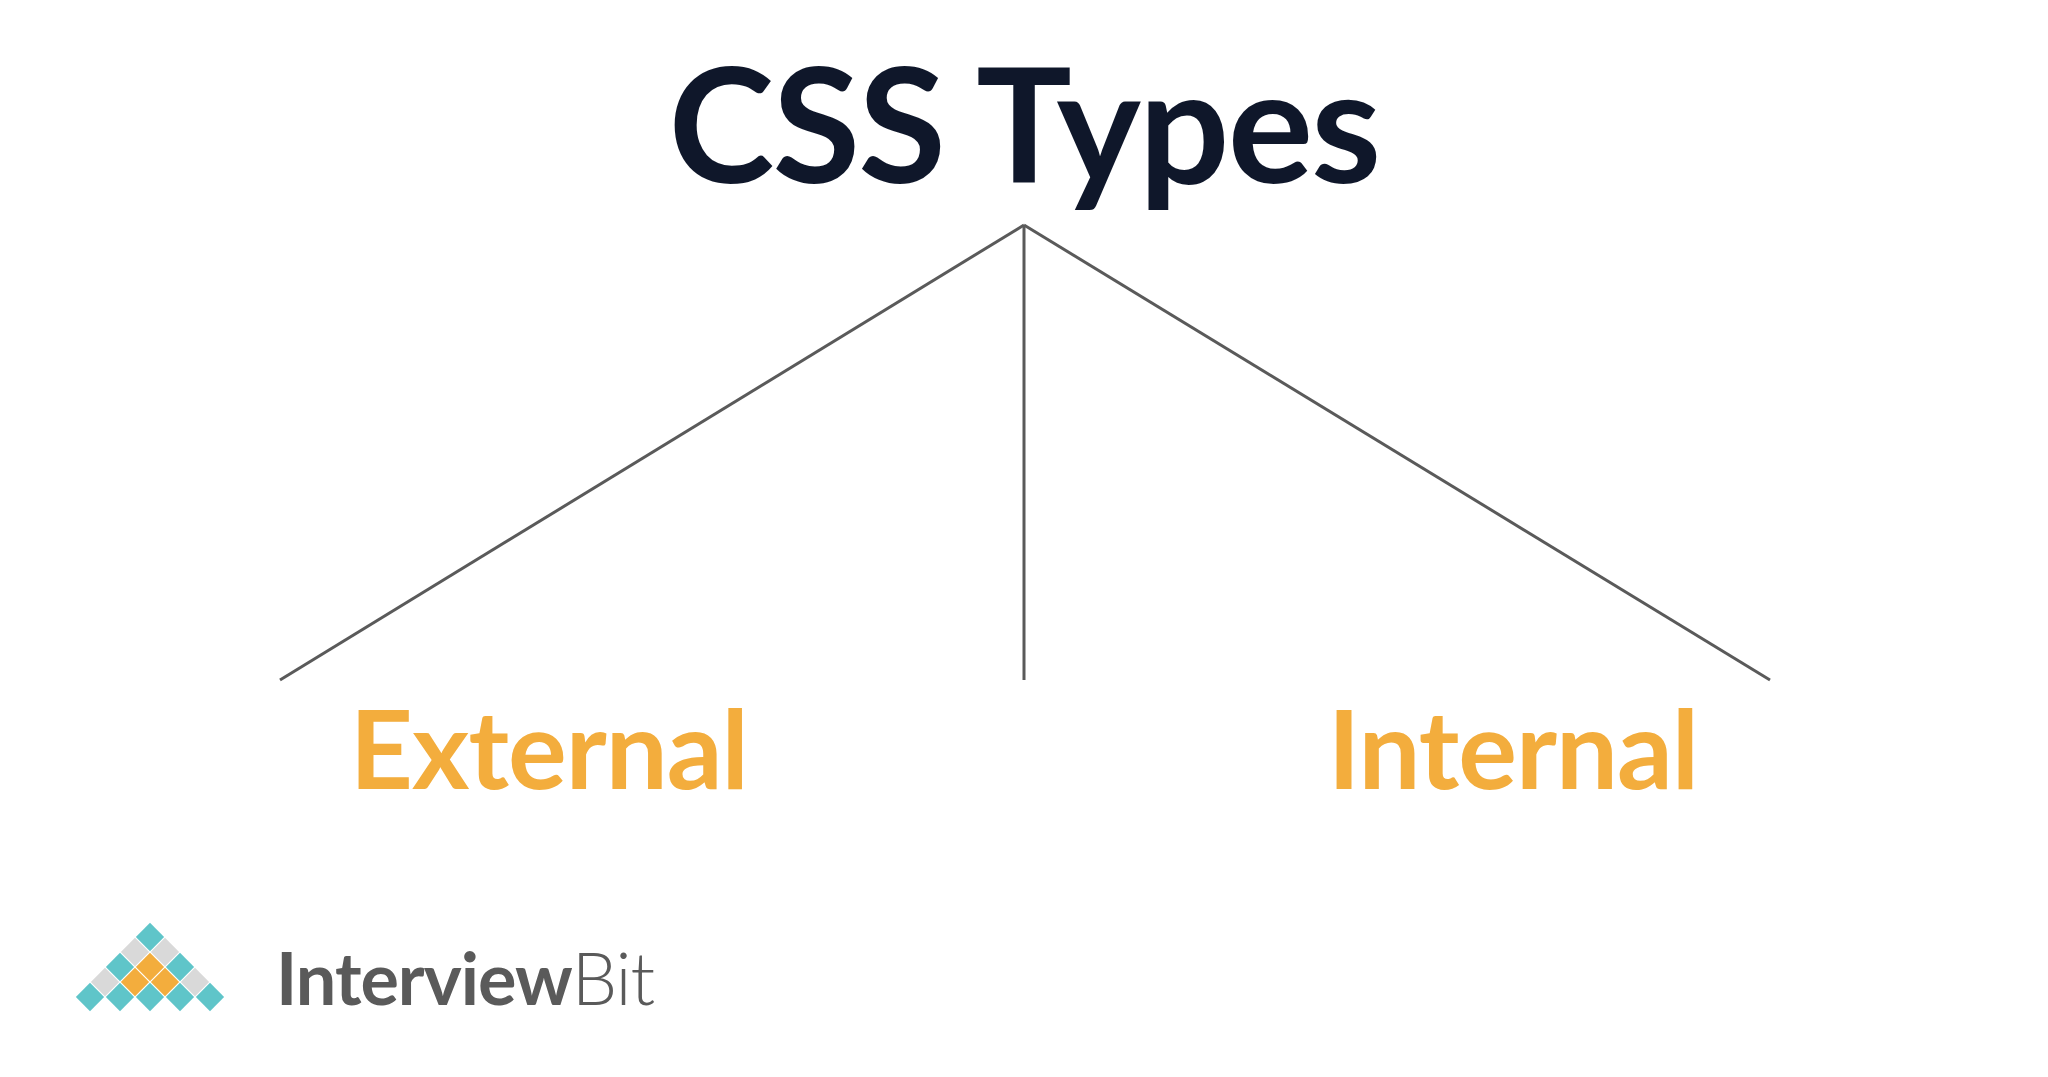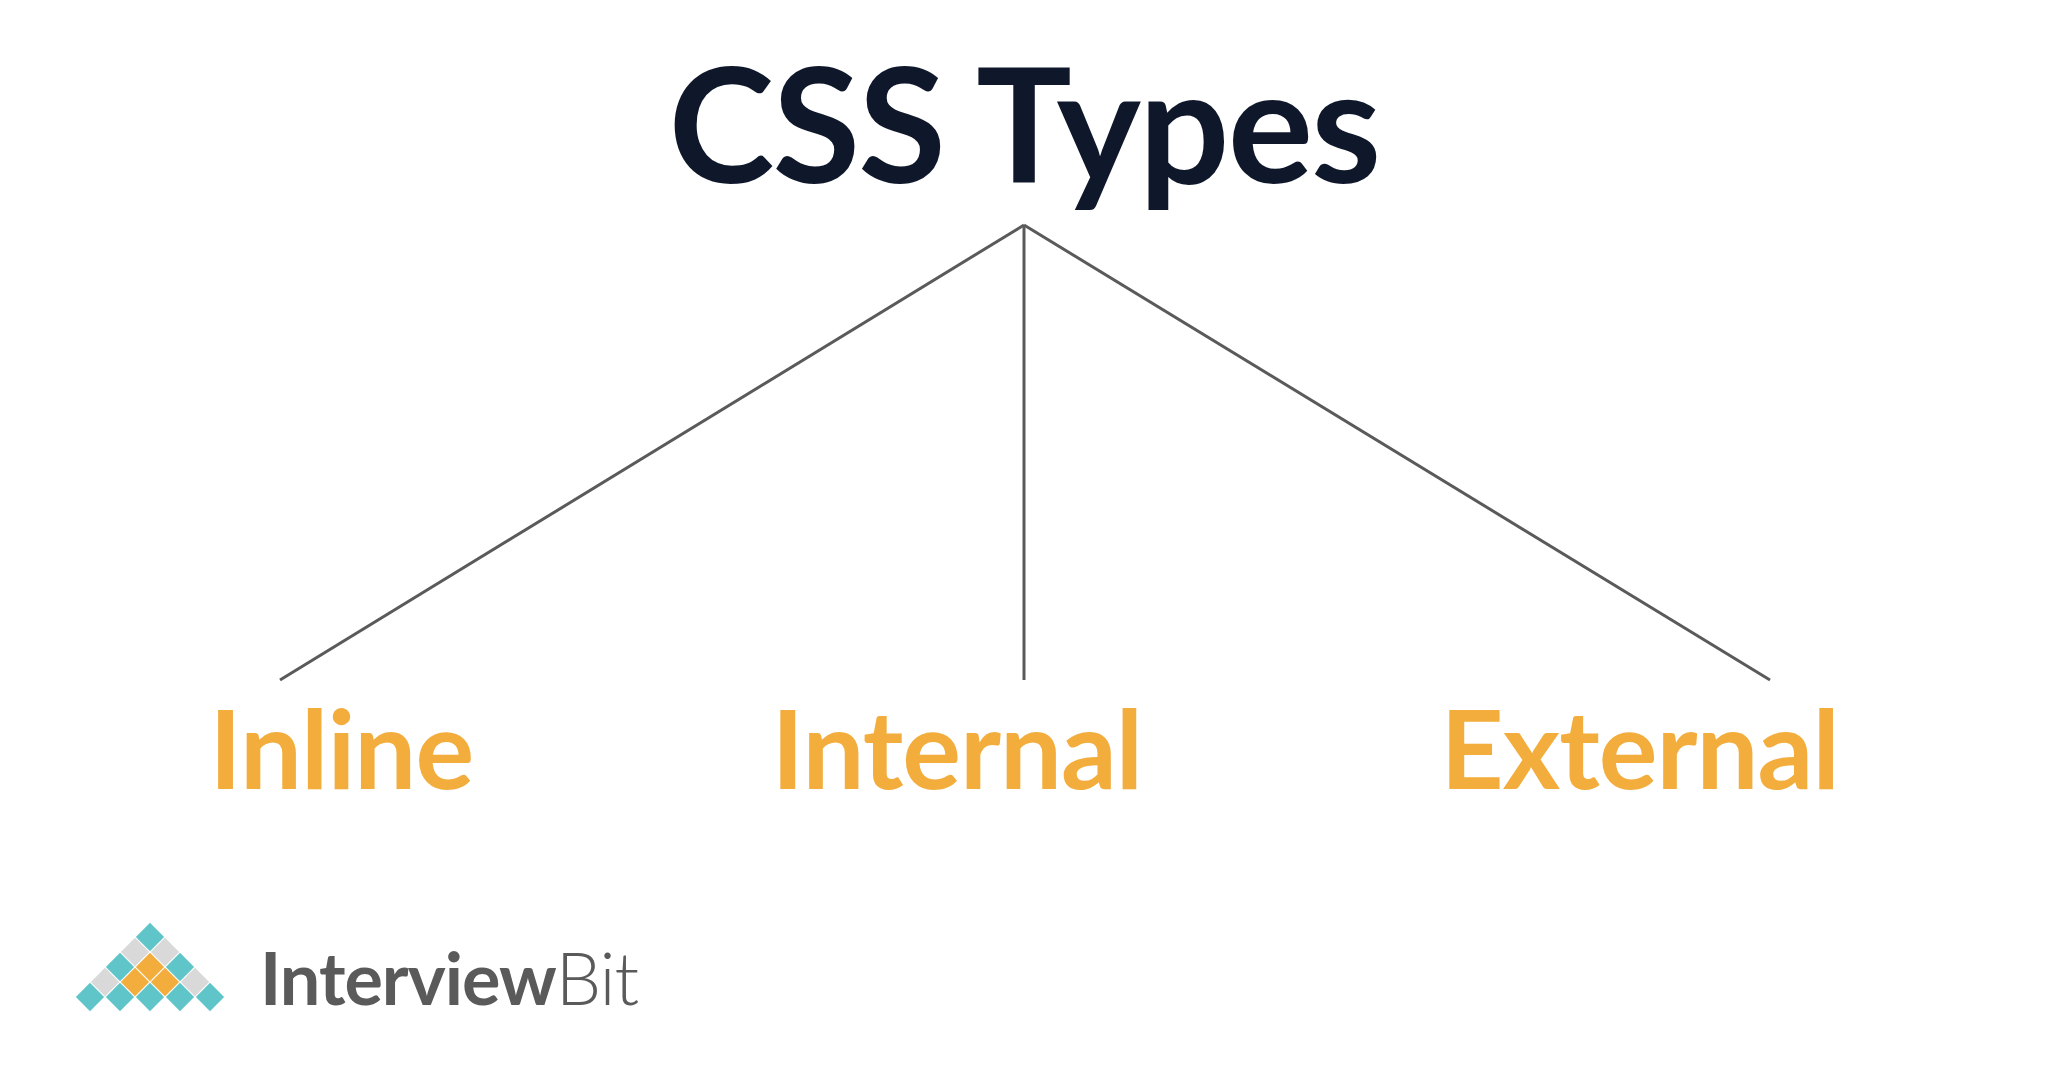--- a/index.html
+++ b/index.html
@@ -44,21 +44,21 @@
       font-weight: 700;
       color: #f3ad3d;
       letter-spacing: -1px;
     }
     .brand {
       position: absolute;
       left: 60px;
       bottom: 40px;
       display: flex;
       align-items: center;
-      gap: 20px;
+      gap: 36px;
     }
     .brand-icon {
       width: 180px;
       height: 120px;
     }
     .brand-text {
       font-size: 72px;
       font-weight: 400;
       color: #5a5a5a;
       letter-spacing: -1px;
@@ -75,23 +75,22 @@
 
 <div class="title">CSS Types</div>
 
 <svg class="lines" viewBox="0 0 2048 1077">
   <line x1="1024" y1="225" x2="280" y2="680" stroke="#5a5a5a" stroke-width="3"></line>
   <line x1="1024" y1="225" x2="1024" y2="680" stroke="#5a5a5a" stroke-width="3"></line>
   <line x1="1024" y1="225" x2="1770" y2="680" stroke="#5a5a5a" stroke-width="3"></line>
 </svg>
 
 <div class="children">
-  <div class="child">Inline</div>
+  <div class="child">External</div>
   <div class="child">Internal</div>
-  <div class="child">External</div>
 </div>
 
 <div class="brand">
   <svg class="brand-icon" viewBox="0 0 180 120">
 
     <g transform="translate(90,10)">
 
       <rect x="-10" y="0" width="20" height="20" fill="#5fc5c9" transform="rotate(45 0 10)"></rect>
 
       <rect x="-25" y="15" width="20" height="20" fill="#d9d9d9" transform="rotate(45 -15 25)"></rect>

